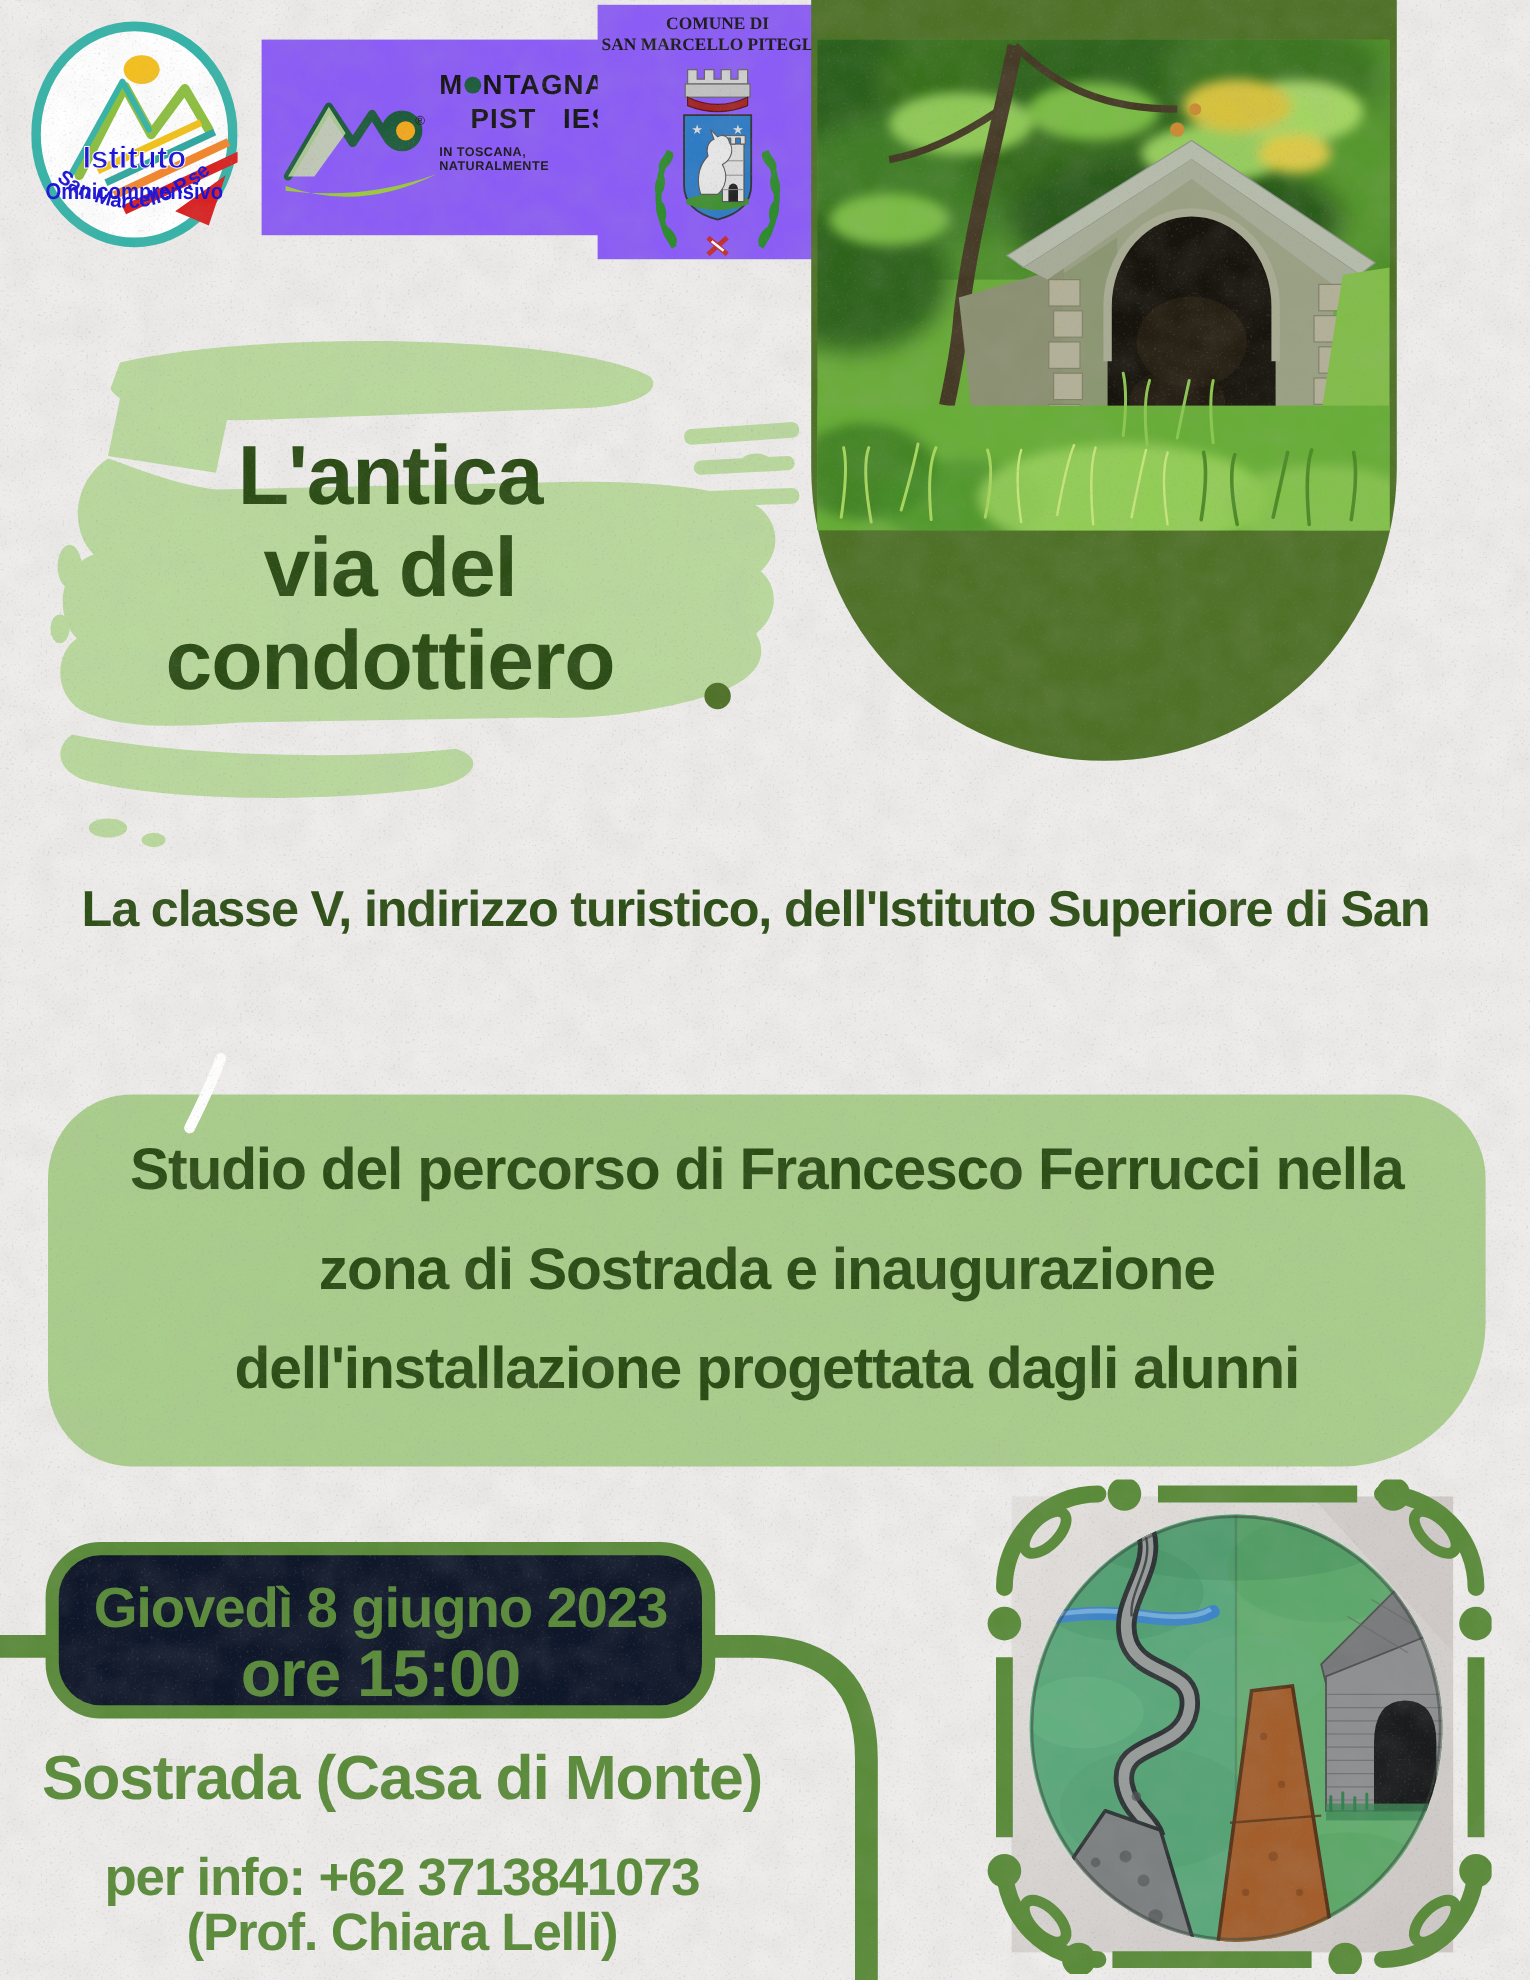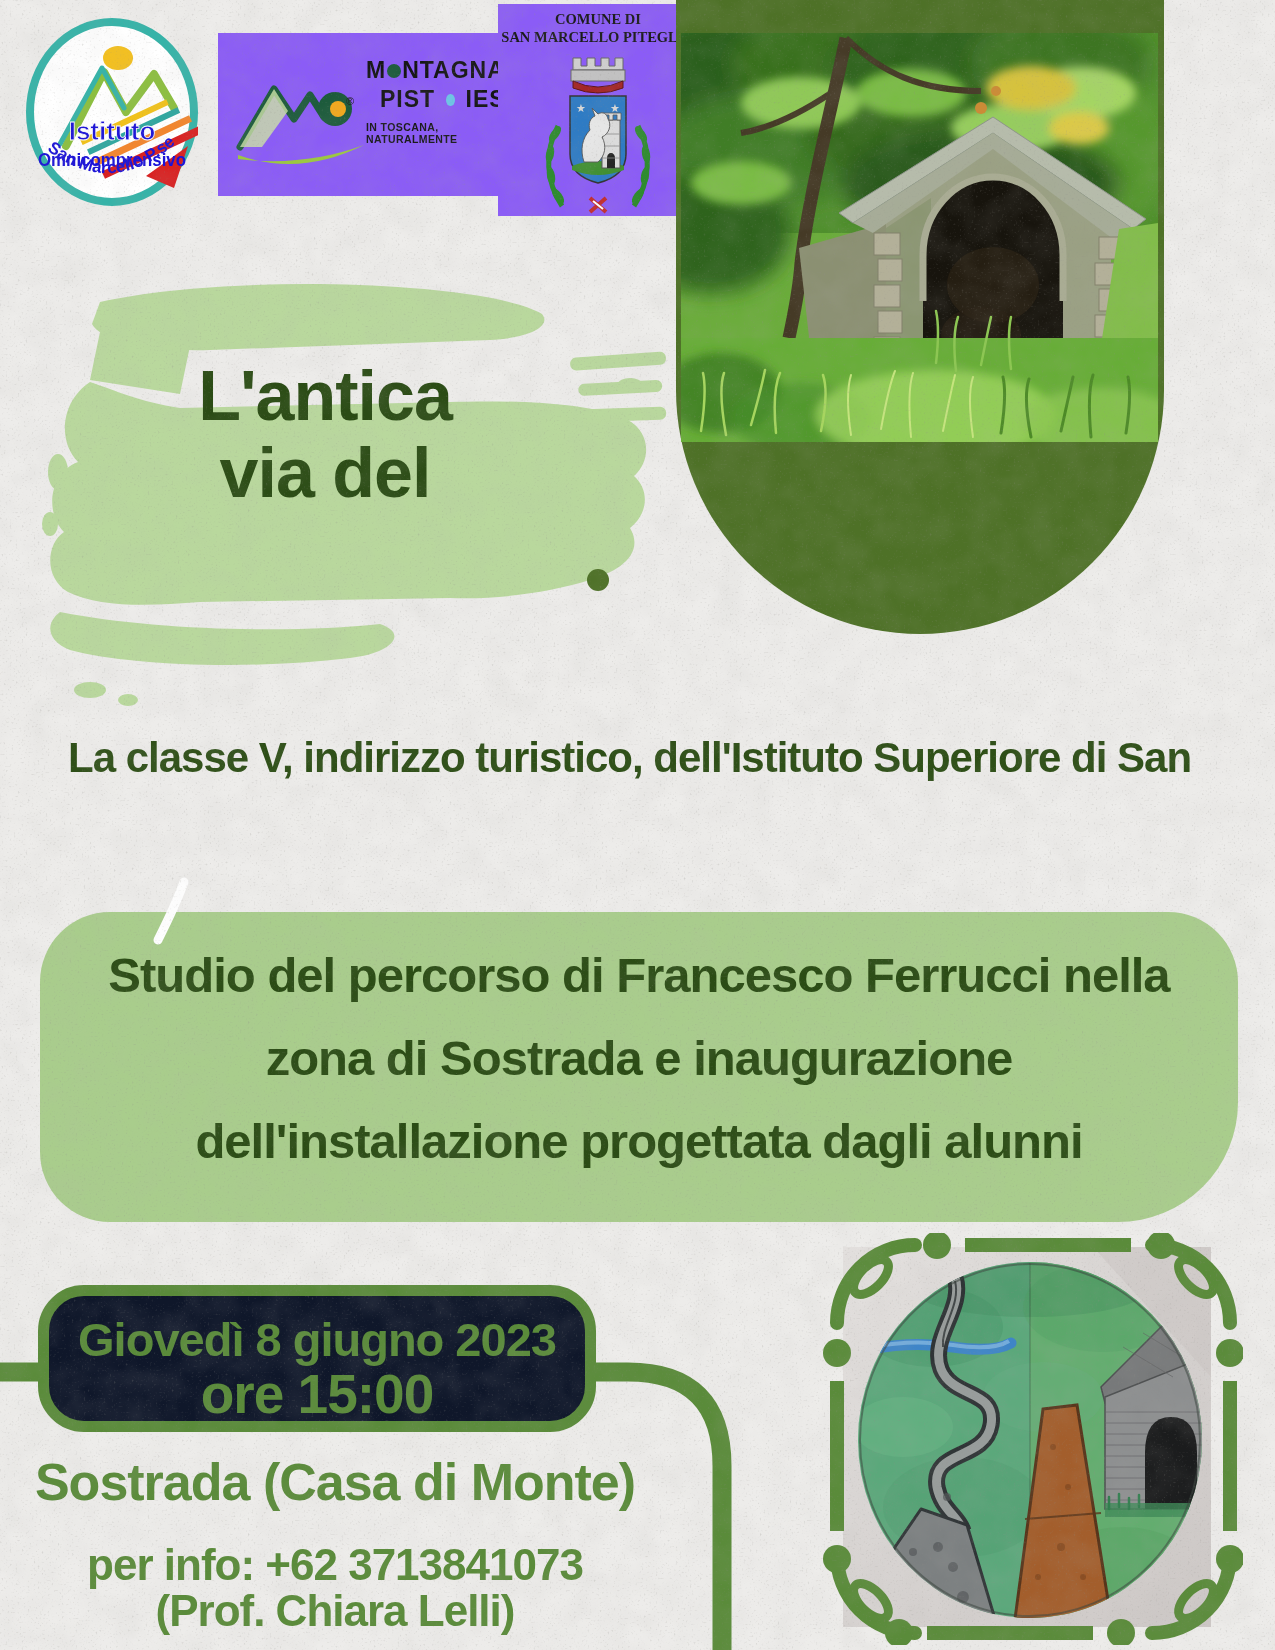--- a/index.html
+++ b/index.html
@@ -4,21 +4,21 @@
 <style>
   html,body{margin:0;padding:0;background:#cfcfcf;}
   .page{position:relative;width:1275px;height:1650px;background:#edecea;overflow:hidden;
         font-family:"Liberation Sans", sans-serif;}
   .abs{position:absolute;}
   
   .card{background:#8b5cf6;}
   .mp-card{left:218px;top:33px;width:306px;height:163px;}
   .mp-text{left:148px;top:24px;width:156px;color:#111;}
   .mp-word{font-weight:700;font-size:23px;letter-spacing:1px;display:flex;align-items:center;color:#151515;}
-  .mp-word.w2{margin-left:14px;margin-top:2px;gap:10px;}
+  .mp-word.w2{margin-left:26px;margin-top:2px;gap:10px;}
   .odot{display:inline-block;width:14px;height:14px;border-radius:50%;margin:0 1px;}
   .odot.g{background:#1d5b3c;}
   .odot.b{background:#6cc5e8;width:12px;height:12px;}
   .mp-tag{font-size:10.5px;font-weight:700;letter-spacing:.4px;margin-top:8px;color:#1a1a1a;}
   .mp-reg{left:128px;top:62px;font-size:11px;color:#222;}
   .comune-card{left:498px;top:4px;width:200px;height:212px;}
   
   .dome{left:676px;top:0;width:488px;height:634px;background:#4e7127;border-radius:0 0 244px 244px;}
   
   .title{left:40px;top:358px;width:570px;text-align:center;color:#2b4c15;font-weight:800;
@@ -226,20 +226,21 @@
       <ellipse cx="60" cy="428" rx="16" ry="8"></ellipse>
       <ellipse cx="98" cy="438" rx="10" ry="6"></ellipse>
       <ellipse cx="600" cy="122" rx="12" ry="6"></ellipse>
     </g>
     <circle cx="568" cy="318" r="11" fill="#4e7127"></circle>
   </svg>
 
   <div class="abs title">
     <div>L'antica</div>
     <div>via del</div>
+    <div>condottiero</div>
   </div>
 
   <div class="abs intro">
     <div>La classe V, indirizzo turistico, dell'Istituto Superiore di San</div>
   </div>
 
   <div class="abs statement"></div>
   <div class="abs statement-text">
     <div>Studio del percorso di Francesco Ferrucci nella</div>
     <div>zona di Sostrada e inaugurazione</div>

